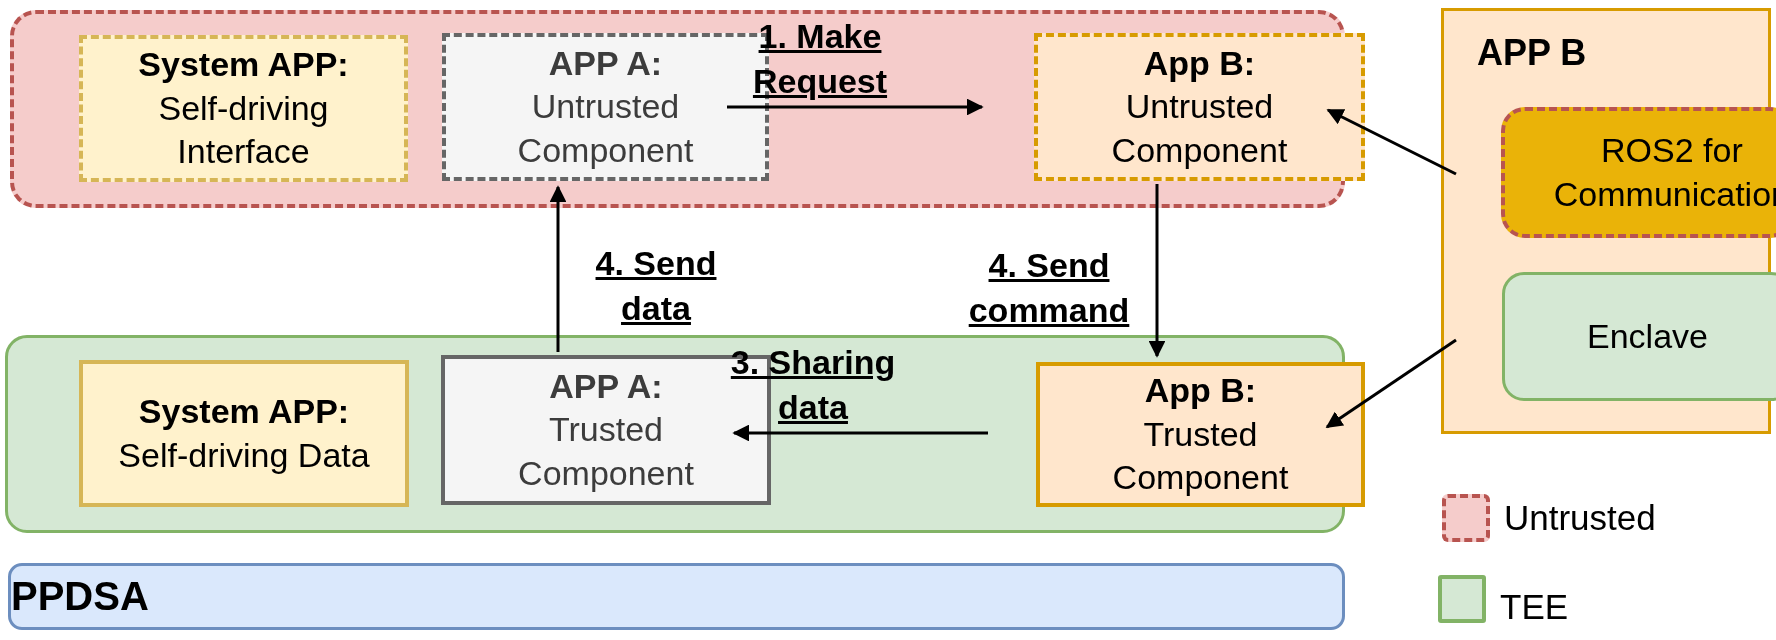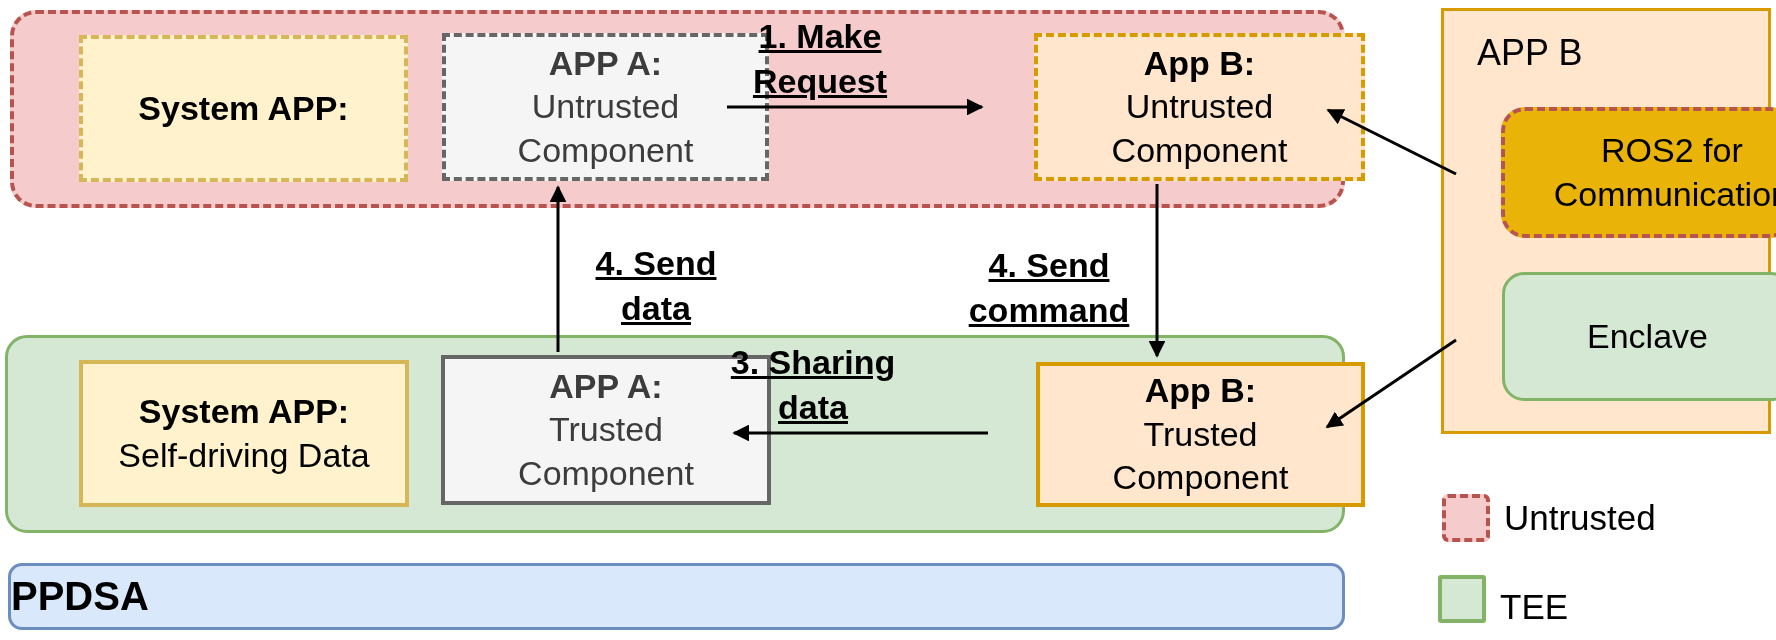--- a/index.html
+++ b/index.html
@@ -26,21 +26,21 @@
     border: 3px solid #82b366;
     border-radius: 22px;
   }
   .panel-appb {
     left: 1441px; top: 8px; width: 330px; height: 426px;
     background: #ffe6cc;
     border: 3px solid #d79b00;
   }
   .panel-appb-title {
     position: absolute; left: 1477px; top: 32px;
-    font-size: 36px; font-weight: normal; color: #000;
+    font-size: 36px; font-weight: bold; color: #000;
   }
   .bar-ppdsa {
     position: absolute; box-sizing: border-box;
     left: 8px; top: 563px; width: 1337px; height: 67px;
     background: #dae8fc;
     border: 3px solid #6c8ebf;
     border-radius: 14px;
     display: flex; align-items: center; justify-content: flex-start;
     font-size: 40px; font-weight: bold; color: #000;
   }
@@ -118,20 +118,22 @@
 
 <div class="canvas">
 
   <div class="zone zone-untrusted"></div>
   <div class="zone zone-tee"></div>
   <div class="zone panel-appb"></div>
   <div class="panel-appb-title">APP B</div>
 
   <div class="box sysapp-top">
     <div class="t">System APP:</div>
+    <div class="b">Self-driving
+Interface</div>
   </div>
   <div class="box appa-top">
     <div class="t">APP A:</div>
     <div class="b">Untrusted
 Component</div>
   </div>
   <div class="box appb-top">
     <div class="t">App B:</div>
     <div class="b">Untrusted
 Component</div>

